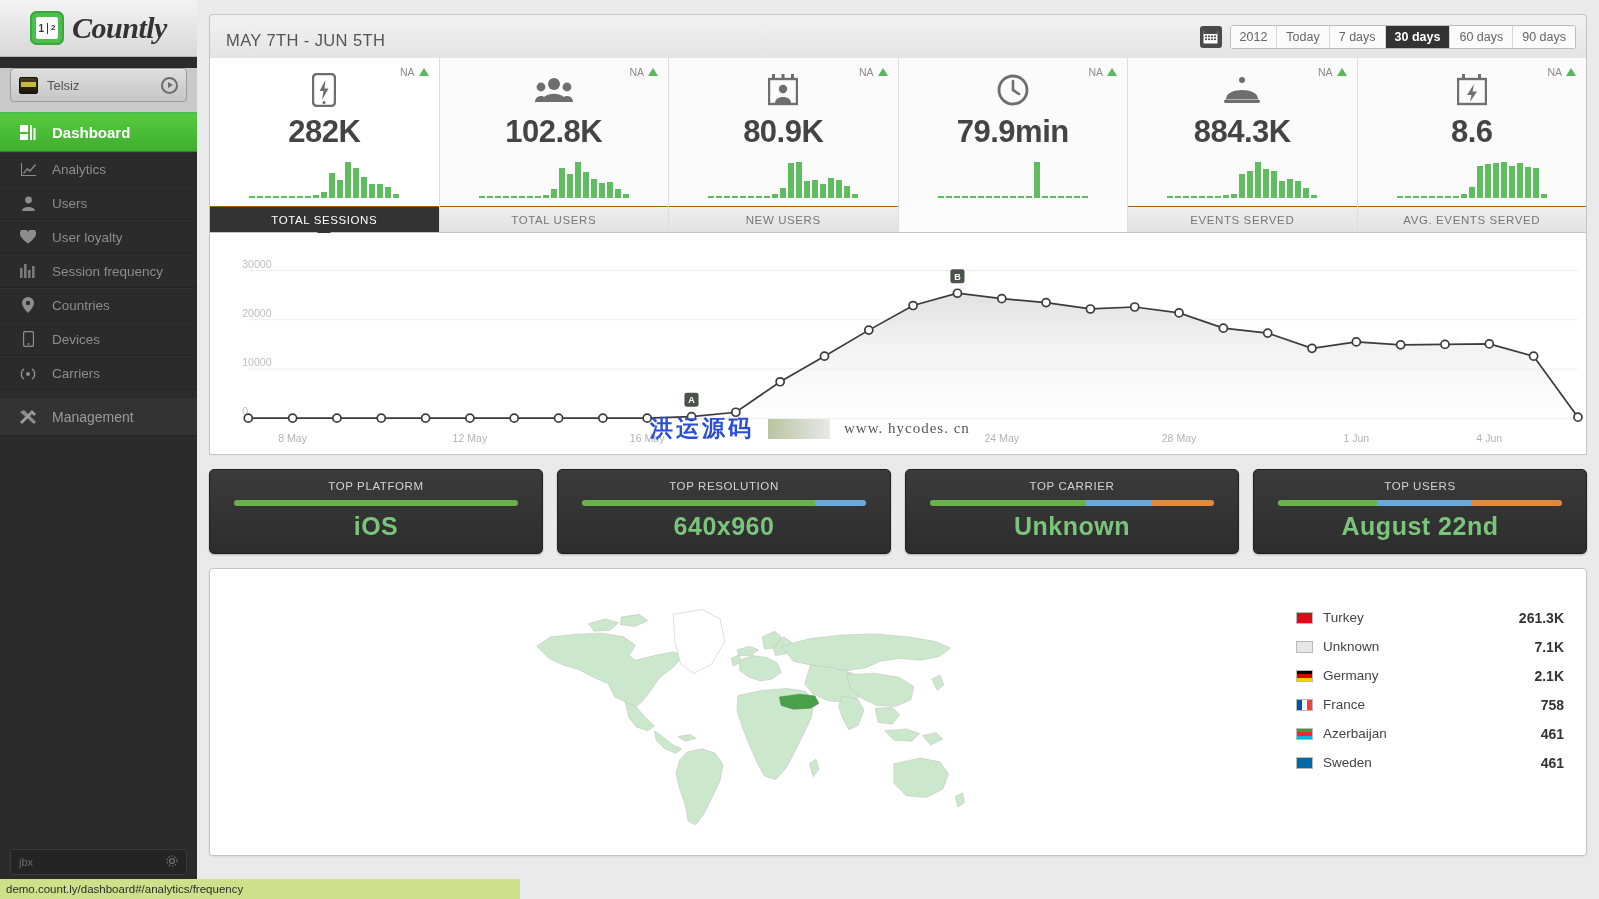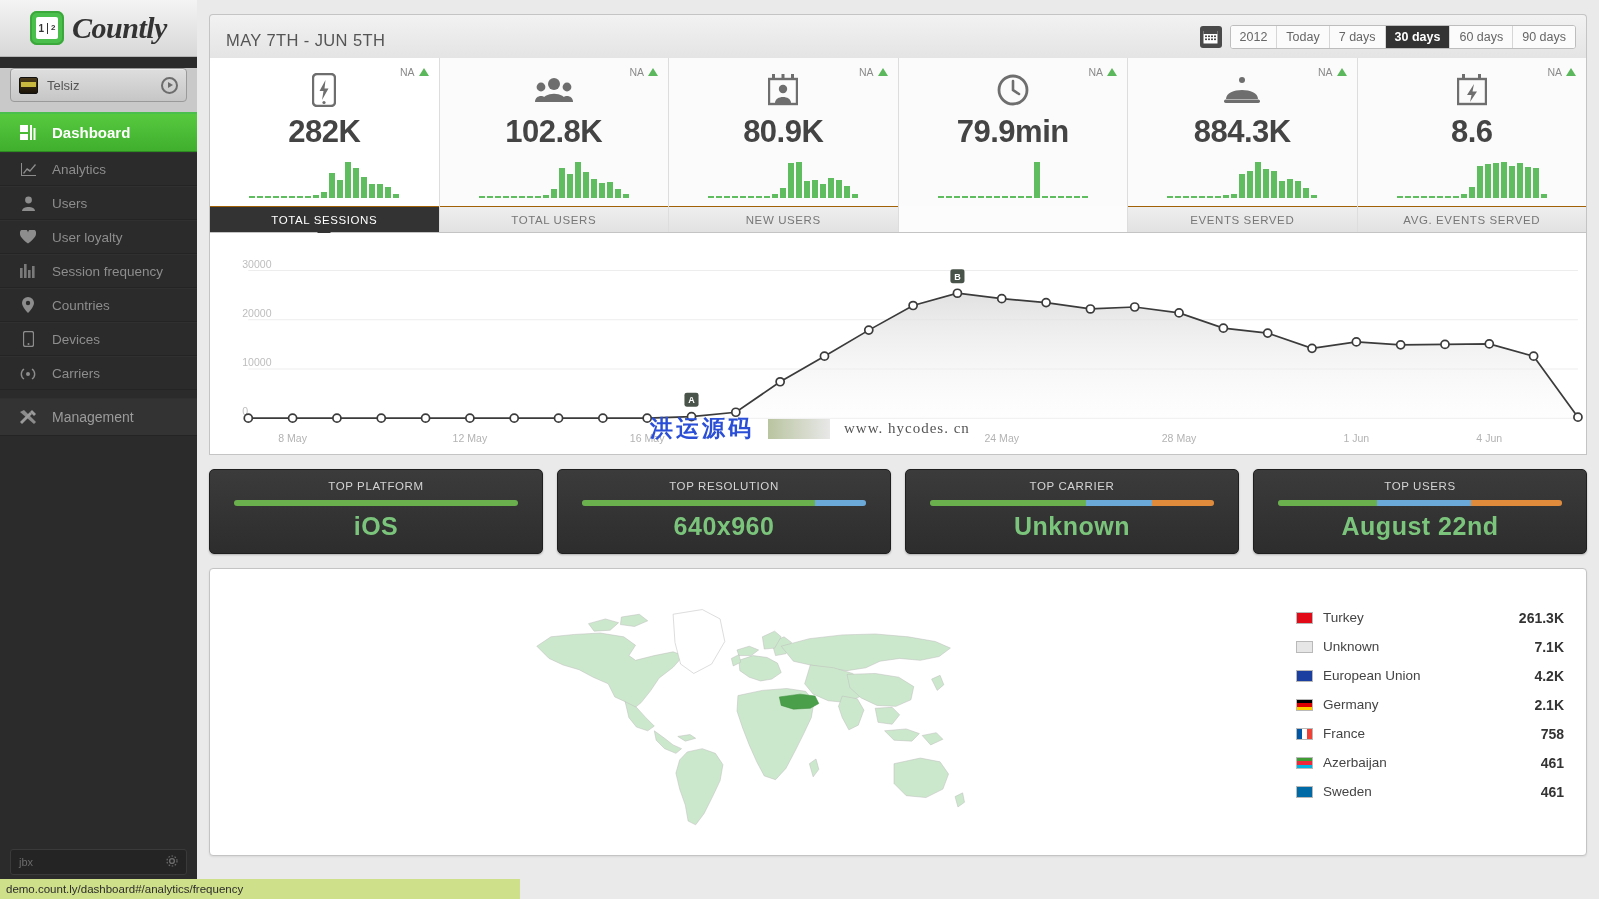--- a/index.html
+++ b/index.html
@@ -736,25 +736,20 @@
           <span class="flag" style="background:#e30a17;"></span>
           <span class="cname">Turkey</span>
           <span class="cval">261.3K</span>
         </div>
         <div class="crow">
           <span class="flag" style="background:#e6e6e6;"></span>
           <span class="cname">Unknown</span>
           <span class="cval">7.1K</span>
         </div>
         <div class="crow">
-          <span class="flag" style="background:#1b3fa0;"></span>
-          <span class="cname">European Union</span>
-          <span class="cval">4.2K</span>
-        </div>
-        <div class="crow">
           <span class="flag" style="background:linear-gradient(#000 33%,#dd0000 33%,#dd0000 66%,#ffce00 66%);"></span>
           <span class="cname">Germany</span>
           <span class="cval">2.1K</span>
         </div>
         <div class="crow">
           <span class="flag" style="background:linear-gradient(90deg,#0055a4 33%,#fff 33%,#fff 66%,#ef4135 66%);"></span>
           <span class="cname">France</span>
           <span class="cval">758</span>
         </div>
         <div class="crow">

